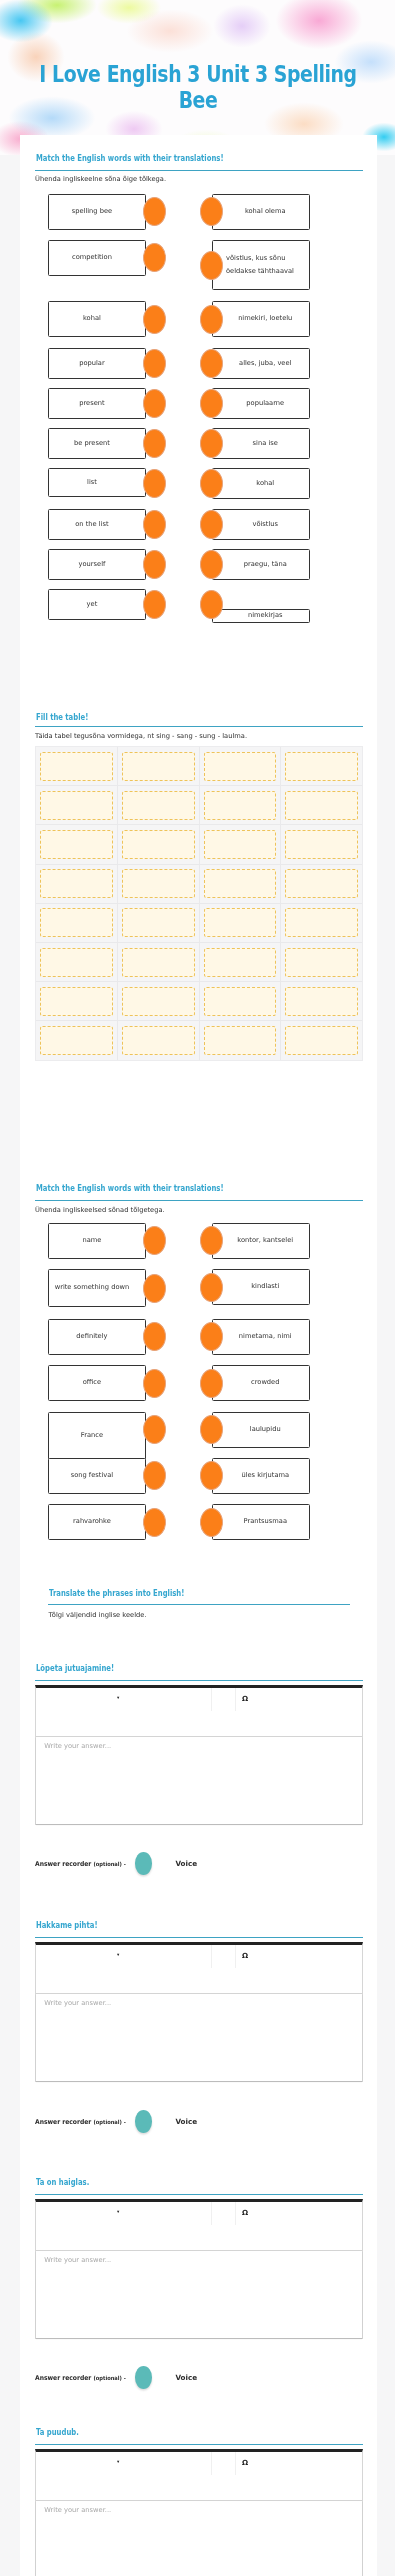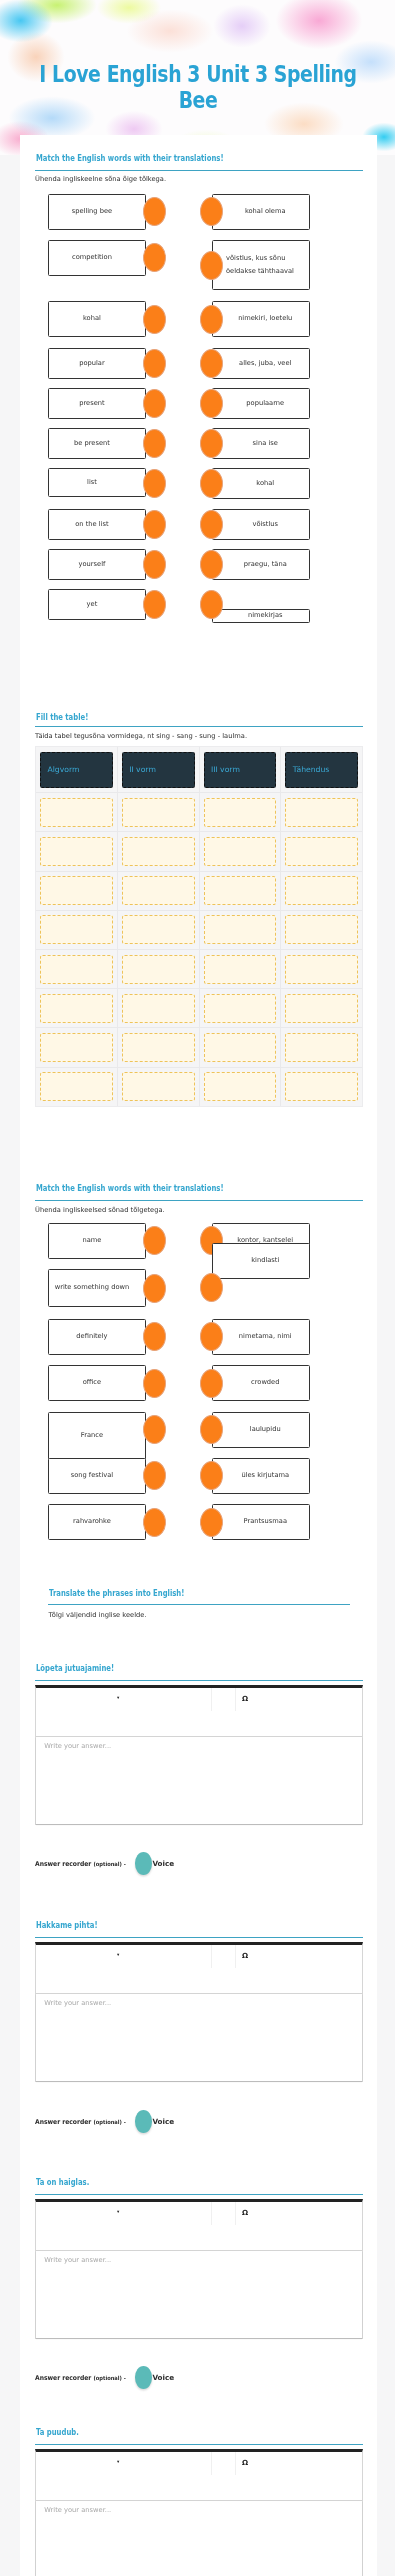--- a/index.html
+++ b/index.html
@@ -55,21 +55,21 @@
   .tb-caret { position: absolute; left: 81px; top: 7.2px; font-size: 4.6px; color: #222; }
   .tb-blank { position: absolute; left: 176px; top: 0; width: 24px; height: 23px; border-right: 0.5px solid #f0f0f0; }
   .tb-omega { position: absolute; left: 206px; top: 6.2px; font-size: 7.2px; font-weight: bold; color: #222; }
   .answer { width: 100%; height: 87px; border: none; resize: none; padding: 5.2px 8.2px; font-size: 6.7px; color: #333; font-family: "DejaVu Sans", sans-serif; outline: none; display: block; box-shadow: 0 1px 1px rgba(0,0,0,0.12); }
   .answer::placeholder { color: #a8a8a8; }
 
   .recorder { position: absolute; left: 15.5px; display: flex; align-items: center; }
   .rec-label { font-weight: bold; font-size: 6.7px; color: #2b2b2b; transform: scaleX(0.9); transform-origin: left center; white-space: nowrap; }
   .rec-opt { font-weight: bold; font-size: 5.7px; }
   .rec-btn { width: 17.5px; height: 23px; border-radius: 50%; background: #5bbab8; box-shadow: 0 1.5px 2.1px rgba(0,0,0,0.15); margin-left: -1px; cursor: pointer; }
-  .rec-voice { font-weight: bold; font-size: 7.2px; margin-left: 0; color: #2b2b2b; }
+  .rec-voice { font-weight: bold; font-size: 7.2px; margin-left: 23px; color: #2b2b2b; }
 </style>
 </head>
 <body>
 
 <div class="hero">
   <div class="hero-title">I Love English 3 Unit 3 Spelling Bee</div>
 </div>
 
 <div class="card">
 
@@ -116,34 +116,20 @@
       <div class="pair-left" style="top: 454px; height: 31px;">yet</div>
       <div class="pair-right" style="top: 454px; height: 14px; margin-top: 20px;">nimekirjas</div>
       <div class="dot" style="left: 123px; top: 455px;"></div>
       <div class="dot" style="left: 180px; top: 455px;"></div>
     </div>
 
   <div class="sec-title" style="top:577px">Fill the table!</div>
   <div class="sec-line" style="top:591px"></div>
   <div class="sec-instr" style="top:597px">Täida tabel tegusõna vormidega, nt sing - sang - sung - laulma.</div>
   <div class="ft-table" style="top:611px">
-    <div class="ft-row">
-      <div class="ft-cell">
-          <div class="ft-head">Algvorm</div>
-        </div>
-      <div class="ft-cell">
-          <div class="ft-head">II vorm</div>
-        </div>
-      <div class="ft-cell">
-          <div class="ft-head">III vorm</div>
-        </div>
-      <div class="ft-cell">
-          <div class="ft-head">Tähendus</div>
-        </div>
-    </div>
     <div id="ft-body">
         <div class="ft-row">
           <div class="ft-cell">
             <div class="ft-empty"></div>
           </div>
           <div class="ft-cell">
             <div class="ft-empty"></div>
           </div>
           <div class="ft-cell">
             <div class="ft-empty"></div>
@@ -255,21 +241,21 @@
 
   <div class="sec-title" style="top:1048px">Match the English words with their translations!</div>
   <div class="sec-line" style="top:1065px"></div>
   <div class="sec-instr" style="top:1071px">Ühenda ingliskeelsed sõnad tõlgetega.</div>
   <div id="match2">
       <div class="pair-left" style="top: 1088px; height: 36px;">name</div>
       <div class="pair-right" style="top: 1088px; height: 36px;">kontor, kantselei</div>
       <div class="dot" style="left: 123px; top: 1091px;"></div>
       <div class="dot" style="left: 180px; top: 1091px;"></div>
       <div class="pair-left" style="top: 1134px; height: 38px;">write something down</div>
-      <div class="pair-right" style="top: 1108px; height: 36px;">kindlasti</div>
+      <div class="pair-right" style="top: 1134px; height: 36px;">kindlasti</div>
       <div class="dot" style="left: 123px; top: 1139px;"></div>
       <div class="dot" style="left: 180px; top: 1138px;"></div>
       <div class="pair-left" style="top: 1184px; height: 36px;">definitely</div>
       <div class="pair-right" style="top: 1184px; height: 36px;">nimetama, nimi</div>
       <div class="dot" style="left: 123px; top: 1187px;"></div>
       <div class="dot" style="left: 180px; top: 1187px;"></div>
       <div class="pair-left" style="top: 1230px; height: 36px;">office</div>
       <div class="pair-right" style="top: 1230px; height: 36px;">crowded</div>
       <div class="dot" style="left: 123px; top: 1234px;"></div>
       <div class="dot" style="left: 180px; top: 1234px;"></div>

